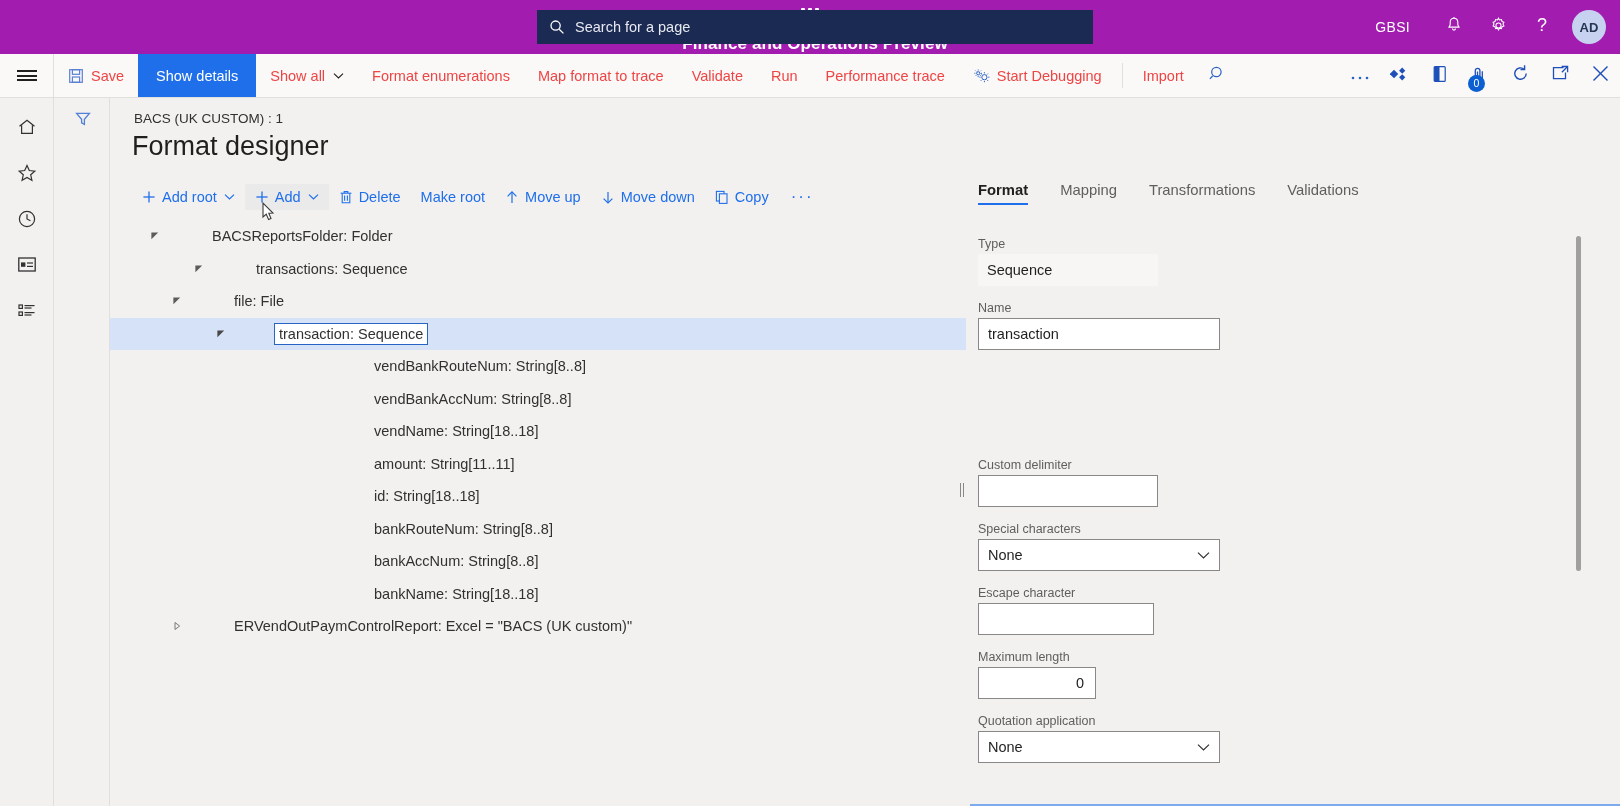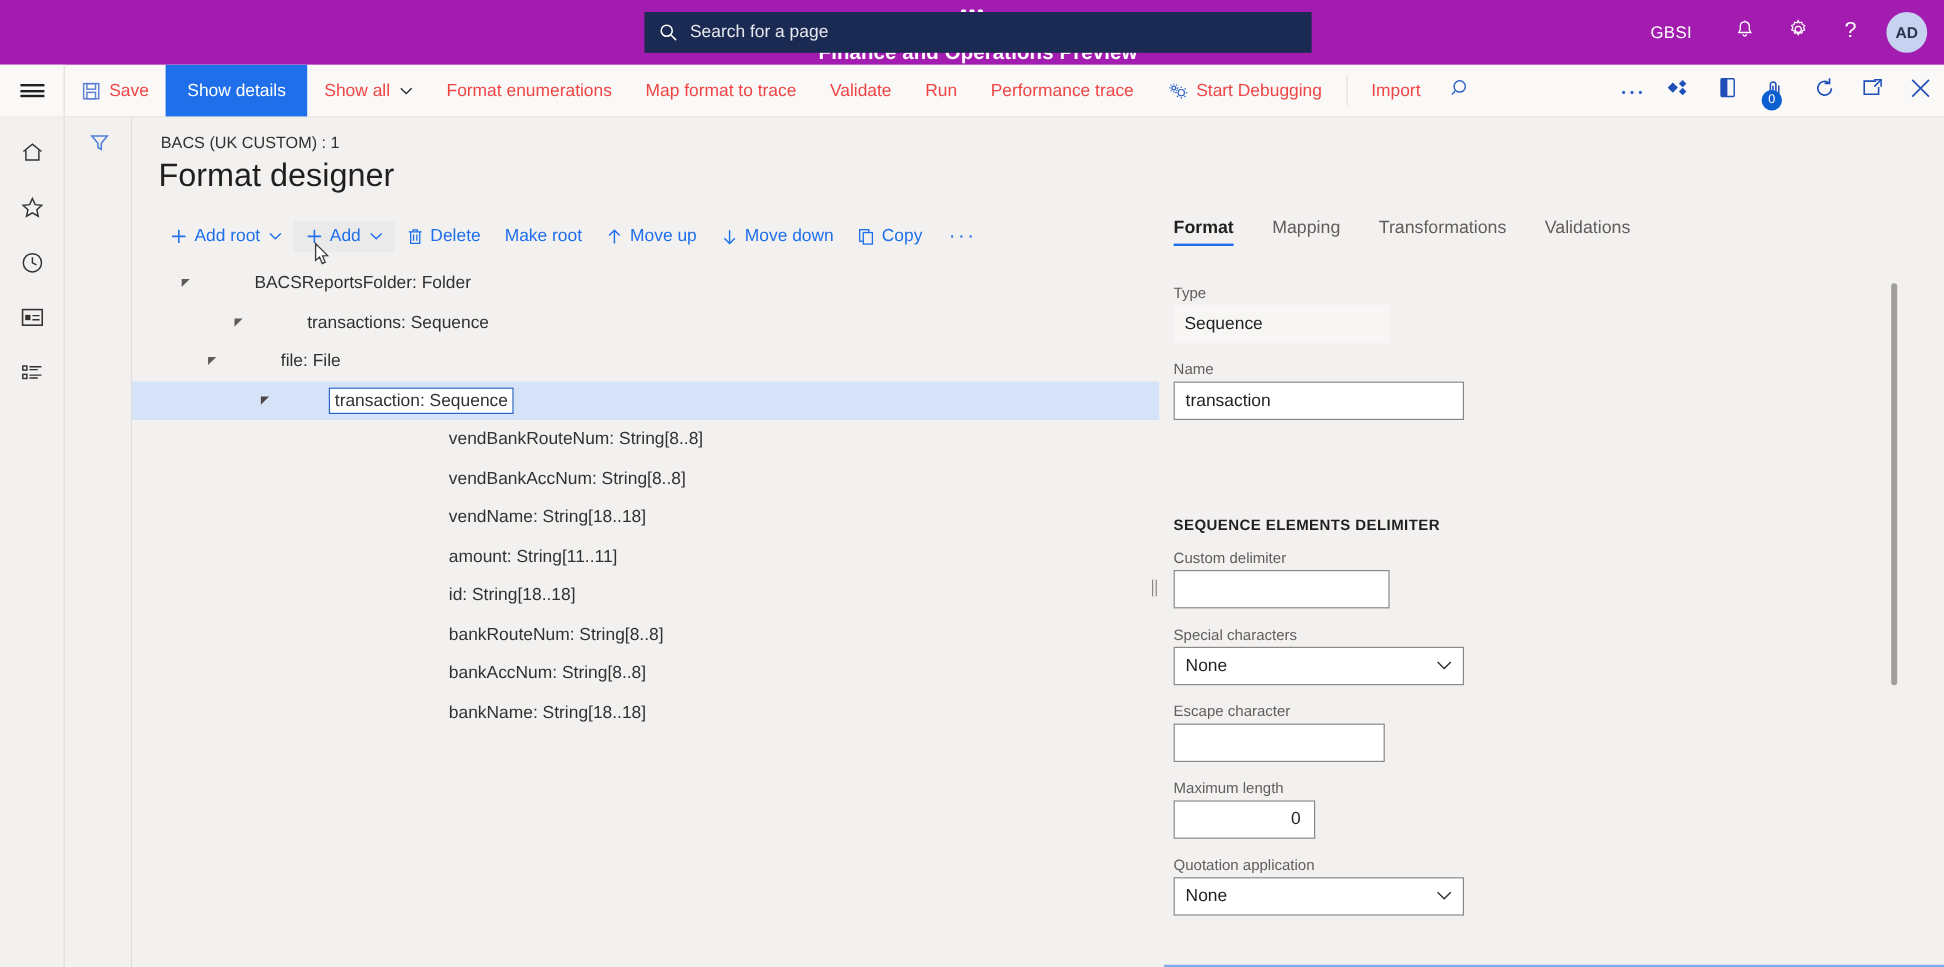--- a/index.html
+++ b/index.html
@@ -576,20 +576,28 @@
       </div>
       <div class="node noexpand" style="padding-left:198px">
         <span class="tw"></span>
         <span class="lbl">bankAccNum: String[8..8]</span>
       </div>
       <div class="node noexpand" style="padding-left:198px">
         <span class="tw"></span>
         <span class="lbl">bankName: String[18..18]</span>
       </div>
 
+      <div class="node" style="padding-left:58px">
+        <span class="tw">
+          <svg width="10" height="10" viewBox="0 0 10 10">
+              <polygon points="3,1.5 7.6,5 3,8.5" fill="none" stroke="#7a7875" stroke-width="1"></polygon>
+            </svg>
+        </span>
+        <span class="lbl">ERVendOutPaymControlReport: Excel = "BACS (UK custom)"</span>
+      </div>
     </div>
 
     <div class="splitter">
       <div class="grip">
         <i style="left:0"></i>
           <i style="left:3px"></i>
       </div>
     </div>
 
     <div class="props">
@@ -612,23 +620,20 @@
         <span class="flabel">Type</span>
         <div class="ftext readonly">Sequence</div>
       </div>
 
       <div class="fieldwrap" style="left:0; top:203px; width:242px">
         <span class="flabel">Name</span>
         <div class="ftext">transaction</div>
       </div>
 
 
-      <div class="fieldwrap" style="left:0; top:331px; width:400px">
-        <span class="section-head">SEQUENCE ELEMENTS DELIMITER</span>
-      </div>
 
       <div class="fieldwrap" style="left:0; top:360px; width:180px">
         <span class="flabel">Custom delimiter</span>
         <div class="ftext"></div>
       </div>
 
       <div class="fieldwrap" style="left:0; top:424px; width:242px">
         <span class="flabel">Special characters</span>
         <div class="fsel">
           <span>None</span>

